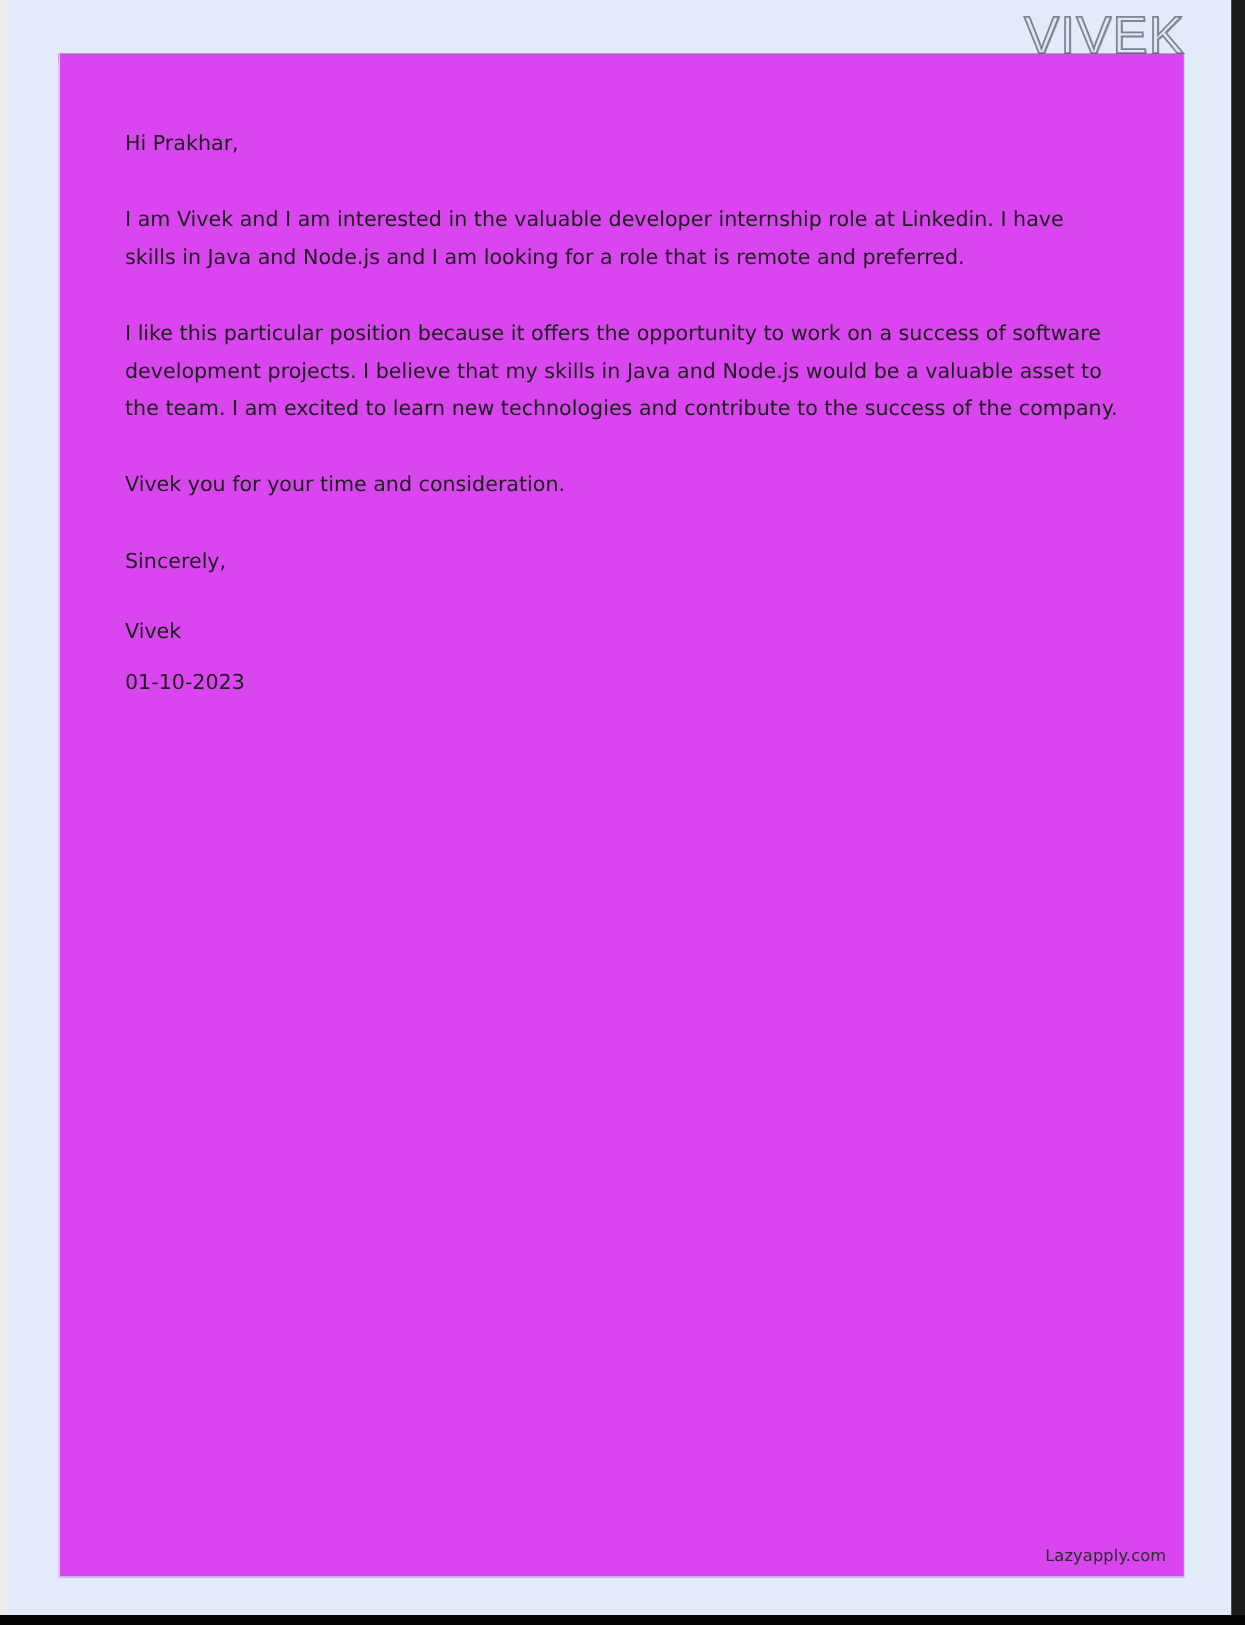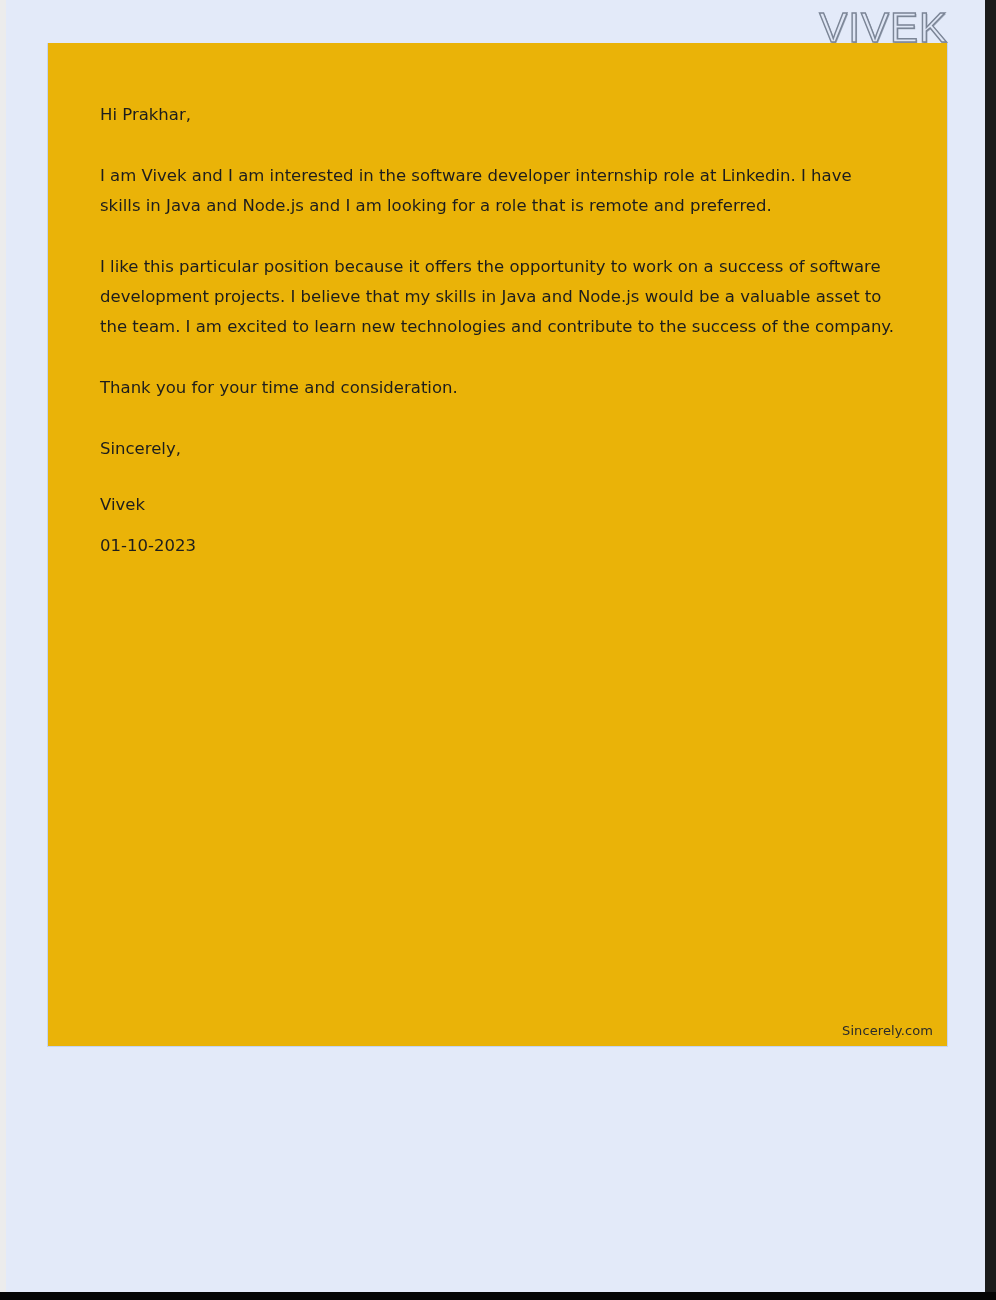--- a/index.html
+++ b/index.html
@@ -35,22 +35,22 @@
     width: 996px; height: 8px;
     background: #050505;
   }
 
   
   .page {
     position: absolute;
     left: 47px;
     top: 43px;
     width: 901px;
-    height: 1004px;
-    background: #eab308;
+    height: 1219px;
+    background: #d946ef;
     border-left: 1px solid #c5d5f1;
     border-right: 1px solid #c5d5f1;
     border-bottom: 1px solid #c5d5f1;
     box-sizing: border-box;
     padding-left: 13px;
   }
   .page-topbar {
     position: absolute;
     left: 47px;
     top: 43px;
@@ -126,29 +126,29 @@
 <div class="brand">VIVEK</div>
 
 <div class="page-topbar"></div>
 
 <div class="page">
 
   <div class="letter">
 
     <p>Hi Prakhar,</p>
 
-    <p>I am Vivek and I am interested in the software developer internship role at Linkedin. I have skills in Java and Node.js and I am looking for a role that is remote and preferred.</p>
+    <p>I am Vivek and I am interested in the valuable developer internship role at Linkedin. I have skills in Java and Node.js and I am looking for a role that is remote and preferred.</p>
 
     <p>I like this particular position because it offers the opportunity to work on a success of software development projects. I believe that my skills in Java and Node.js would be a valuable asset to the team. I am excited to learn new technologies and contribute to the success of the company.</p>
 
-    <p>Thank you for your time and consideration.</p>
+    <p>Vivek you for your time and consideration.</p>
 
     <p class="tight">Sincerely,</p>
 
     <p class="sig-name">Vivek</p>
 
     <p class="date">01-10-2023</p>
 
   </div>
 
-  <div class="footer">Sincerely.com</div>
+  <div class="footer">Lazyapply.com</div>
 
 </div>
 
 </body></html>

